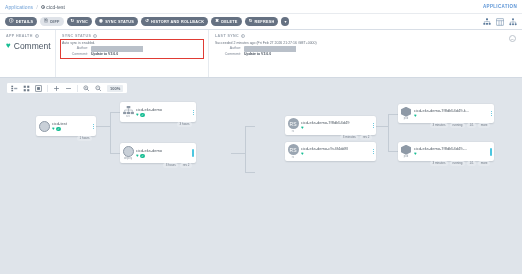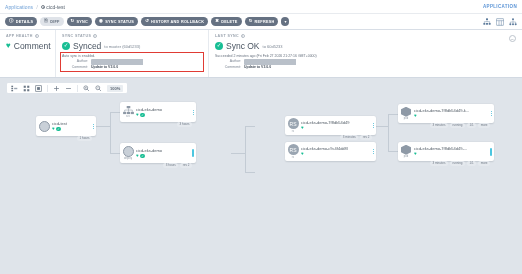--- a/index.html
+++ b/index.html
@@ -254,49 +254,39 @@
         <span class="heart">♥</span>
         <span class="sval-main">Comment</span>
       </div>
     </div>
 
     <div class="spanel sync">
       <div class="scap">
         <span>SYNC STATUS</span>
         <span class="info-dot">i</span>
       </div>
-      <div class="sval">
-        <span class="badge-ok">✓</span>
-        <span class="sval-main">Synced</span>
-        <span class="sval-sub">to master (60d5233)</span>
-      </div>
       <div class="detailbox flagged">
         <div>Auto sync is enabled.</div>
         <div class="drow">
           <span class="dkey">Author:</span>
           <span class="dval redact">ec2-user@ip-172-31-10-98.cn-north-1.compute...</span>
         </div>
         <div class="drow">
           <span class="dkey">Comment:</span>
           <span class="dval strong">Update to V3.0.0</span>
         </div>
       </div>
     </div>
 
     <div class="spanel last">
       <div class="scap">
         <span>LAST SYNC</span>
         <span class="info-dot">i</span>
       </div>
       <div class="collapse-btn">−</div>
-      <div class="sval">
-        <span class="badge-ok">✓</span>
-        <span class="sval-main">Sync OK</span>
-        <span class="sval-sub">to 60d5233</span>
-      </div>
       <div class="detailbox">
         <div>Succeeded 2 minutes ago (Fri Feb 27 2026 21:27:16 GMT+0000)</div>
         <div class="drow">
           <span class="dkey">Author:</span>
           <span class="dval redact">ec2-user@ip-172-31-10-98.cn-north-1.compute...</span>
         </div>
         <div class="drow">
           <span class="dkey">Comment:</span>
           <span class="dval strong">Update to V3.0.0</span>
         </div>

